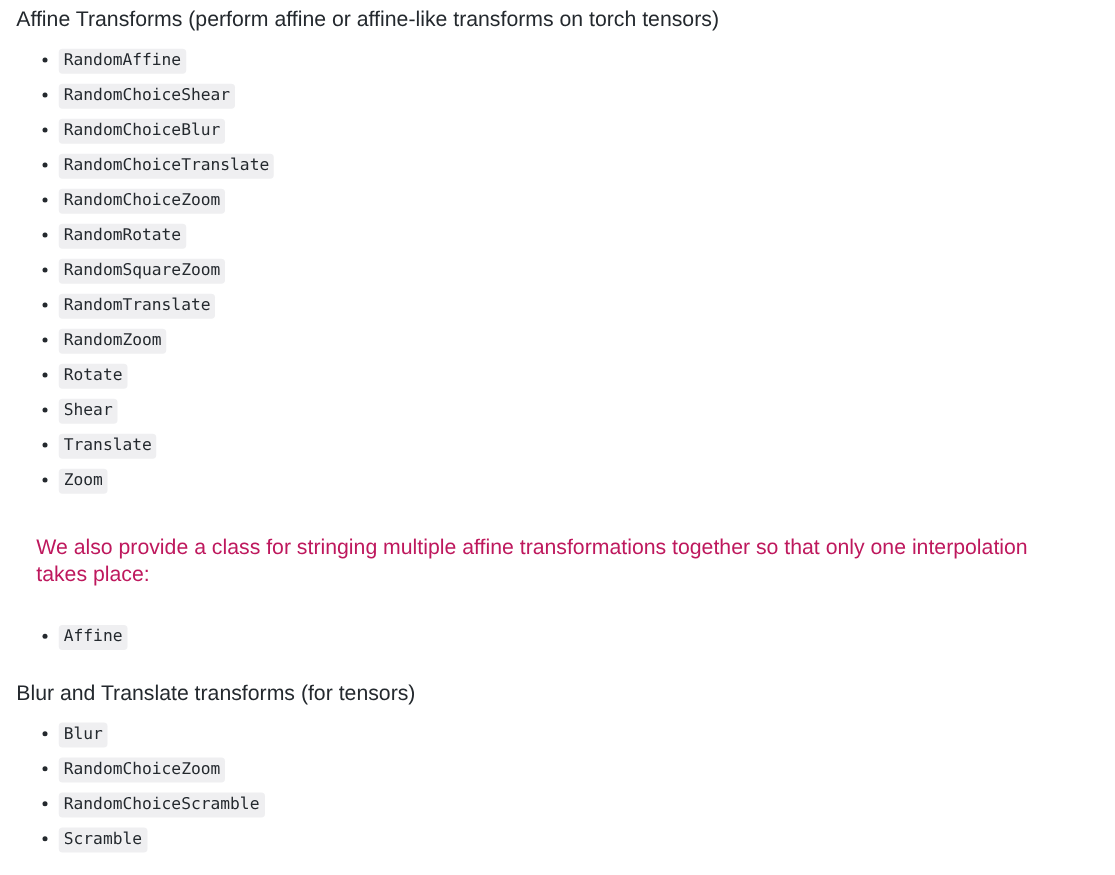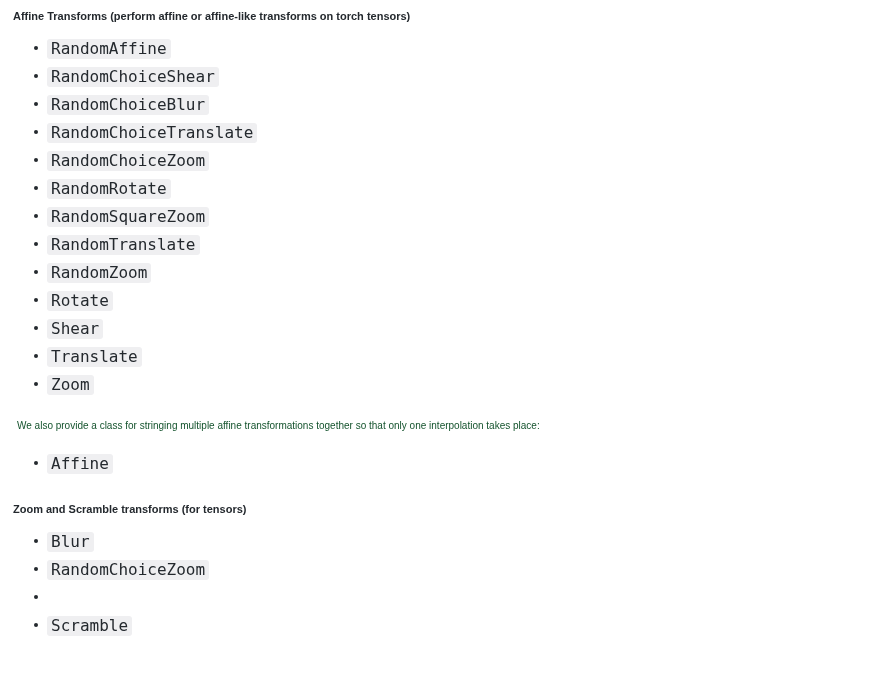--- a/index.html
+++ b/index.html
@@ -16,34 +16,34 @@
     color: #24292e;
     -webkit-font-smoothing: antialiased;
   }
   .page {
     padding: 0 13px;
     box-sizing: border-box;
     width: 892px;
   }
   .section-heading {
     font-family: "Liberation Sans", sans-serif;
-    font-size: 11px;
-    font-weight: bold;
+    font-size: 17px;
+    font-weight: normal;
     color: #24292e;
     line-height: 20px;
     margin: 0;
     padding-top: 6px;
   }
   .paragraph {
     font-family: "Liberation Sans", sans-serif;
-    font-size: 10px;
+    font-size: 17px;
     font-weight: normal;
-    color: #14532d;
+    color: #be185d;
     line-height: 22px;
-    margin: 4px;
+    margin: 16px;
     padding-top: 1px;
   }
   .code-list {
     list-style: none;
     margin: 0;
     padding: 0;
     padding-top: 8px;
   }
   .code-list-item {
     position: relative;
@@ -58,21 +58,21 @@
     top: 12px;
     width: 4px;
     height: 4px;
     border-radius: 50%;
     background: #24292e;
     display: block;
   }
   .code-badge {
     display: inline-block;
     font-family: "DejaVu Sans Mono", "Liberation Mono", monospace;
-    font-size: 16px;
+    font-size: 13px;
     line-height: 18px;
     color: #24292e;
     background: #efeff1;
     border-radius: 3px;
     padding: 1px 4px;
     vertical-align: middle;
     white-space: pre;
   }
   .gap-after-list { height: 12px; }
   .gap-before-heading { height: 16px; }
@@ -103,22 +103,22 @@
   <div class="gap-after-list"></div>
 
   <p class="paragraph">We also provide a class for stringing multiple affine transformations together so that only one interpolation takes place:</p>
 
   <ul class="code-list" id="compose-list">
       <li class="code-list-item"><span class="bullet"></span><code class="code-badge">Affine</code></li>
     </ul>
 
   <div class="gap-before-heading"></div>
 
-  <h3 class="section-heading">Zoom and Scramble transforms (for tensors)</h3>
+  <h3 class="section-heading">Blur and Translate transforms (for tensors)</h3>
 
   <ul class="code-list" id="blur-list">
       <li class="code-list-item"><span class="bullet"></span><code class="code-badge">Blur</code></li>
       <li class="code-list-item"><span class="bullet"></span><code class="code-badge">RandomChoiceZoom</code></li>
-      <li class="code-list-item"><span class="bullet"></span></li>
+      <li class="code-list-item"><span class="bullet"></span><code class="code-badge">RandomChoiceScramble</code></li>
       <li class="code-list-item"><span class="bullet"></span><code class="code-badge">Scramble</code></li>
     </ul>
 
 </div>
 
 </body></html>

